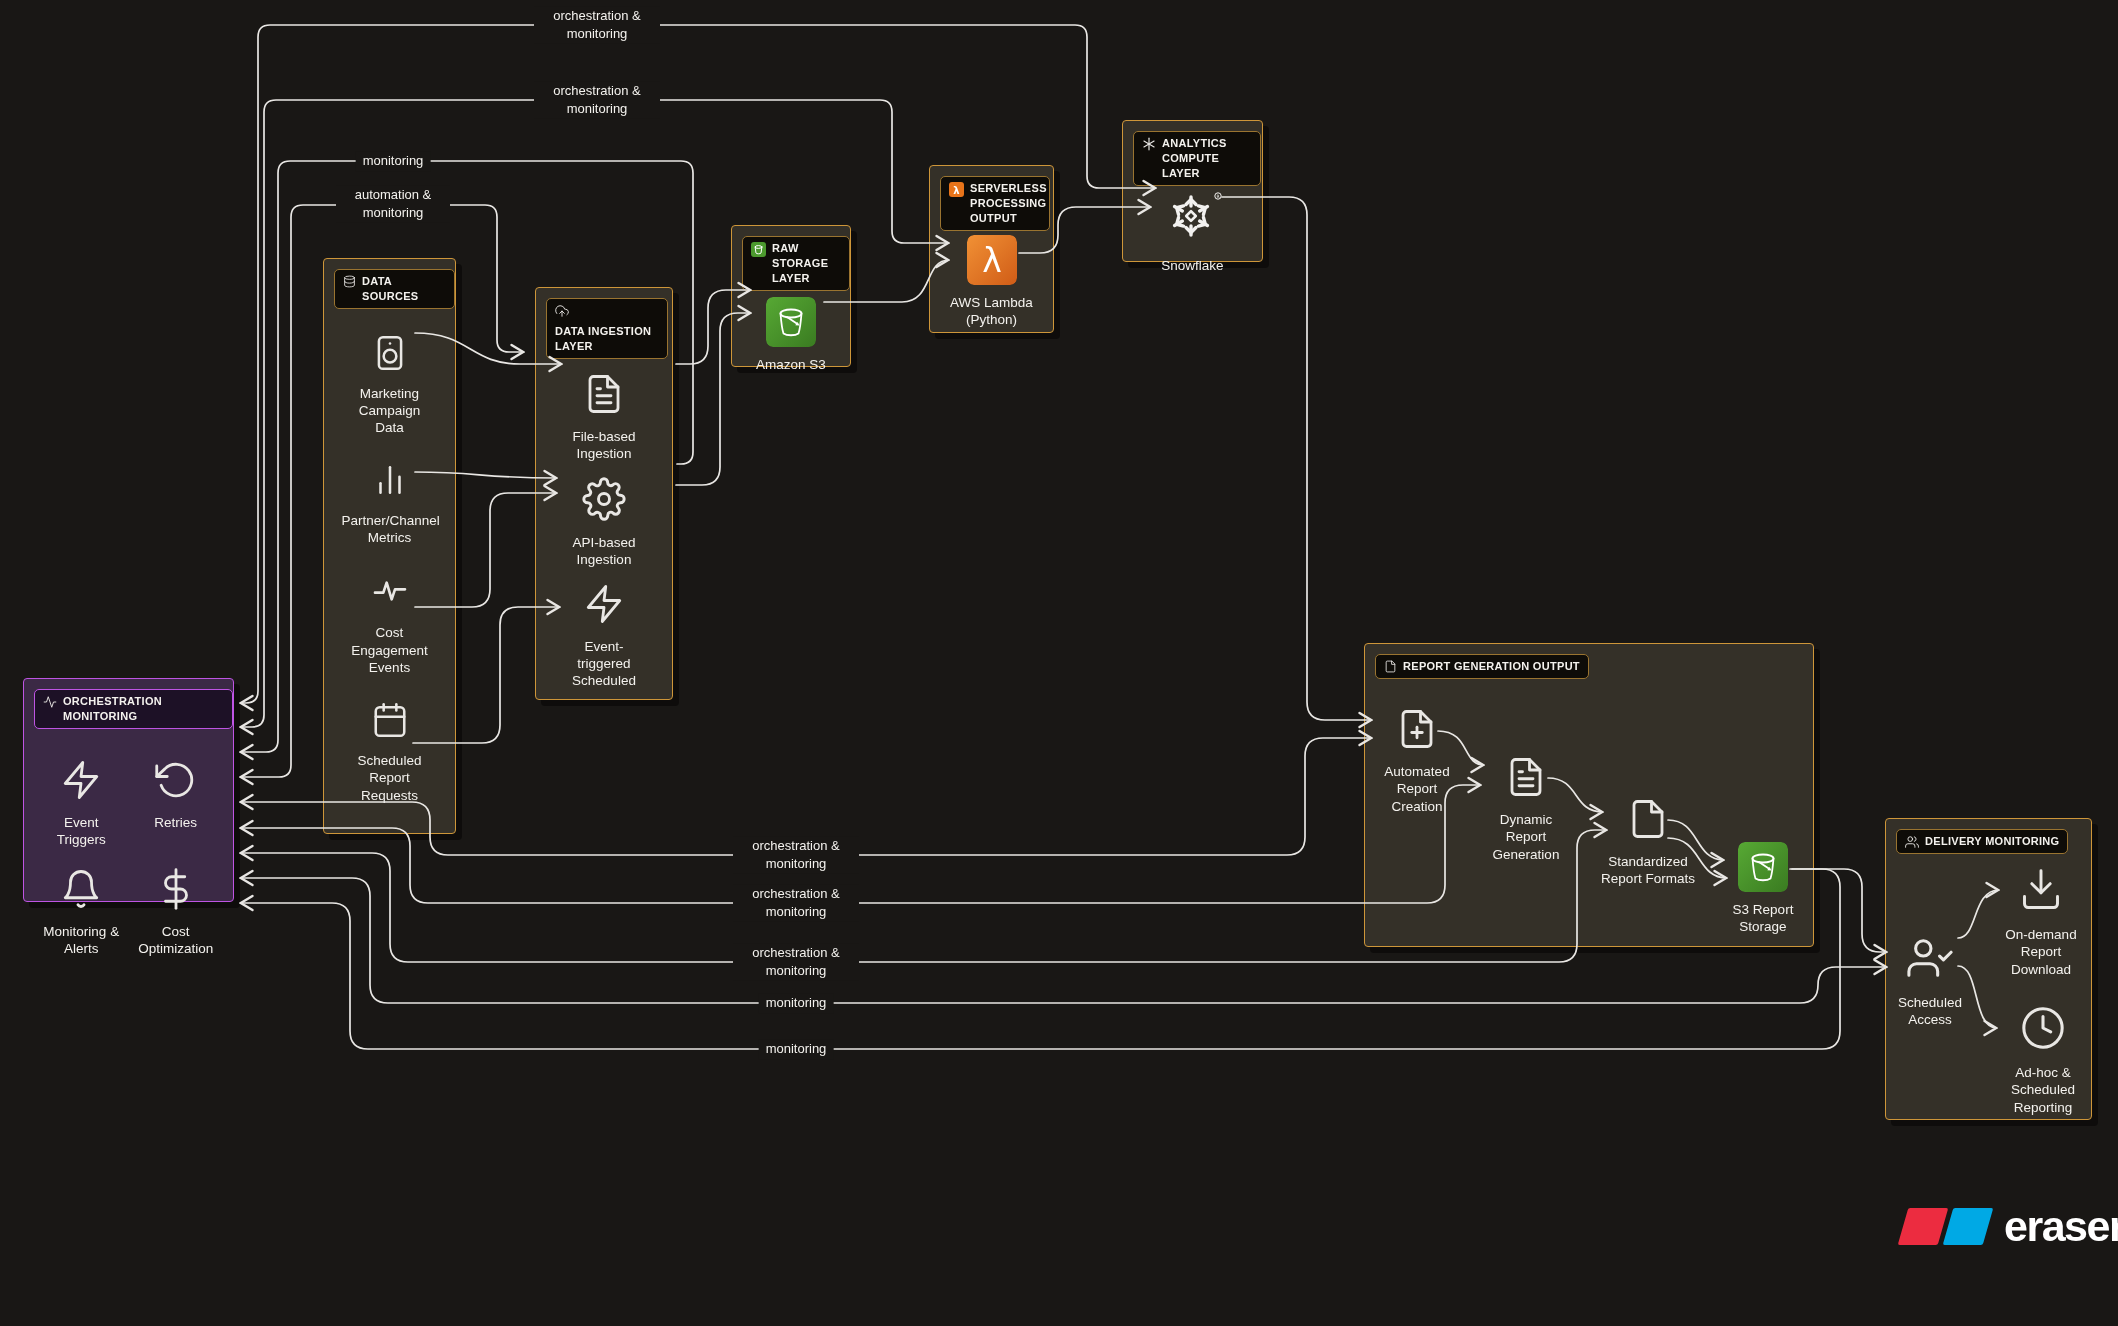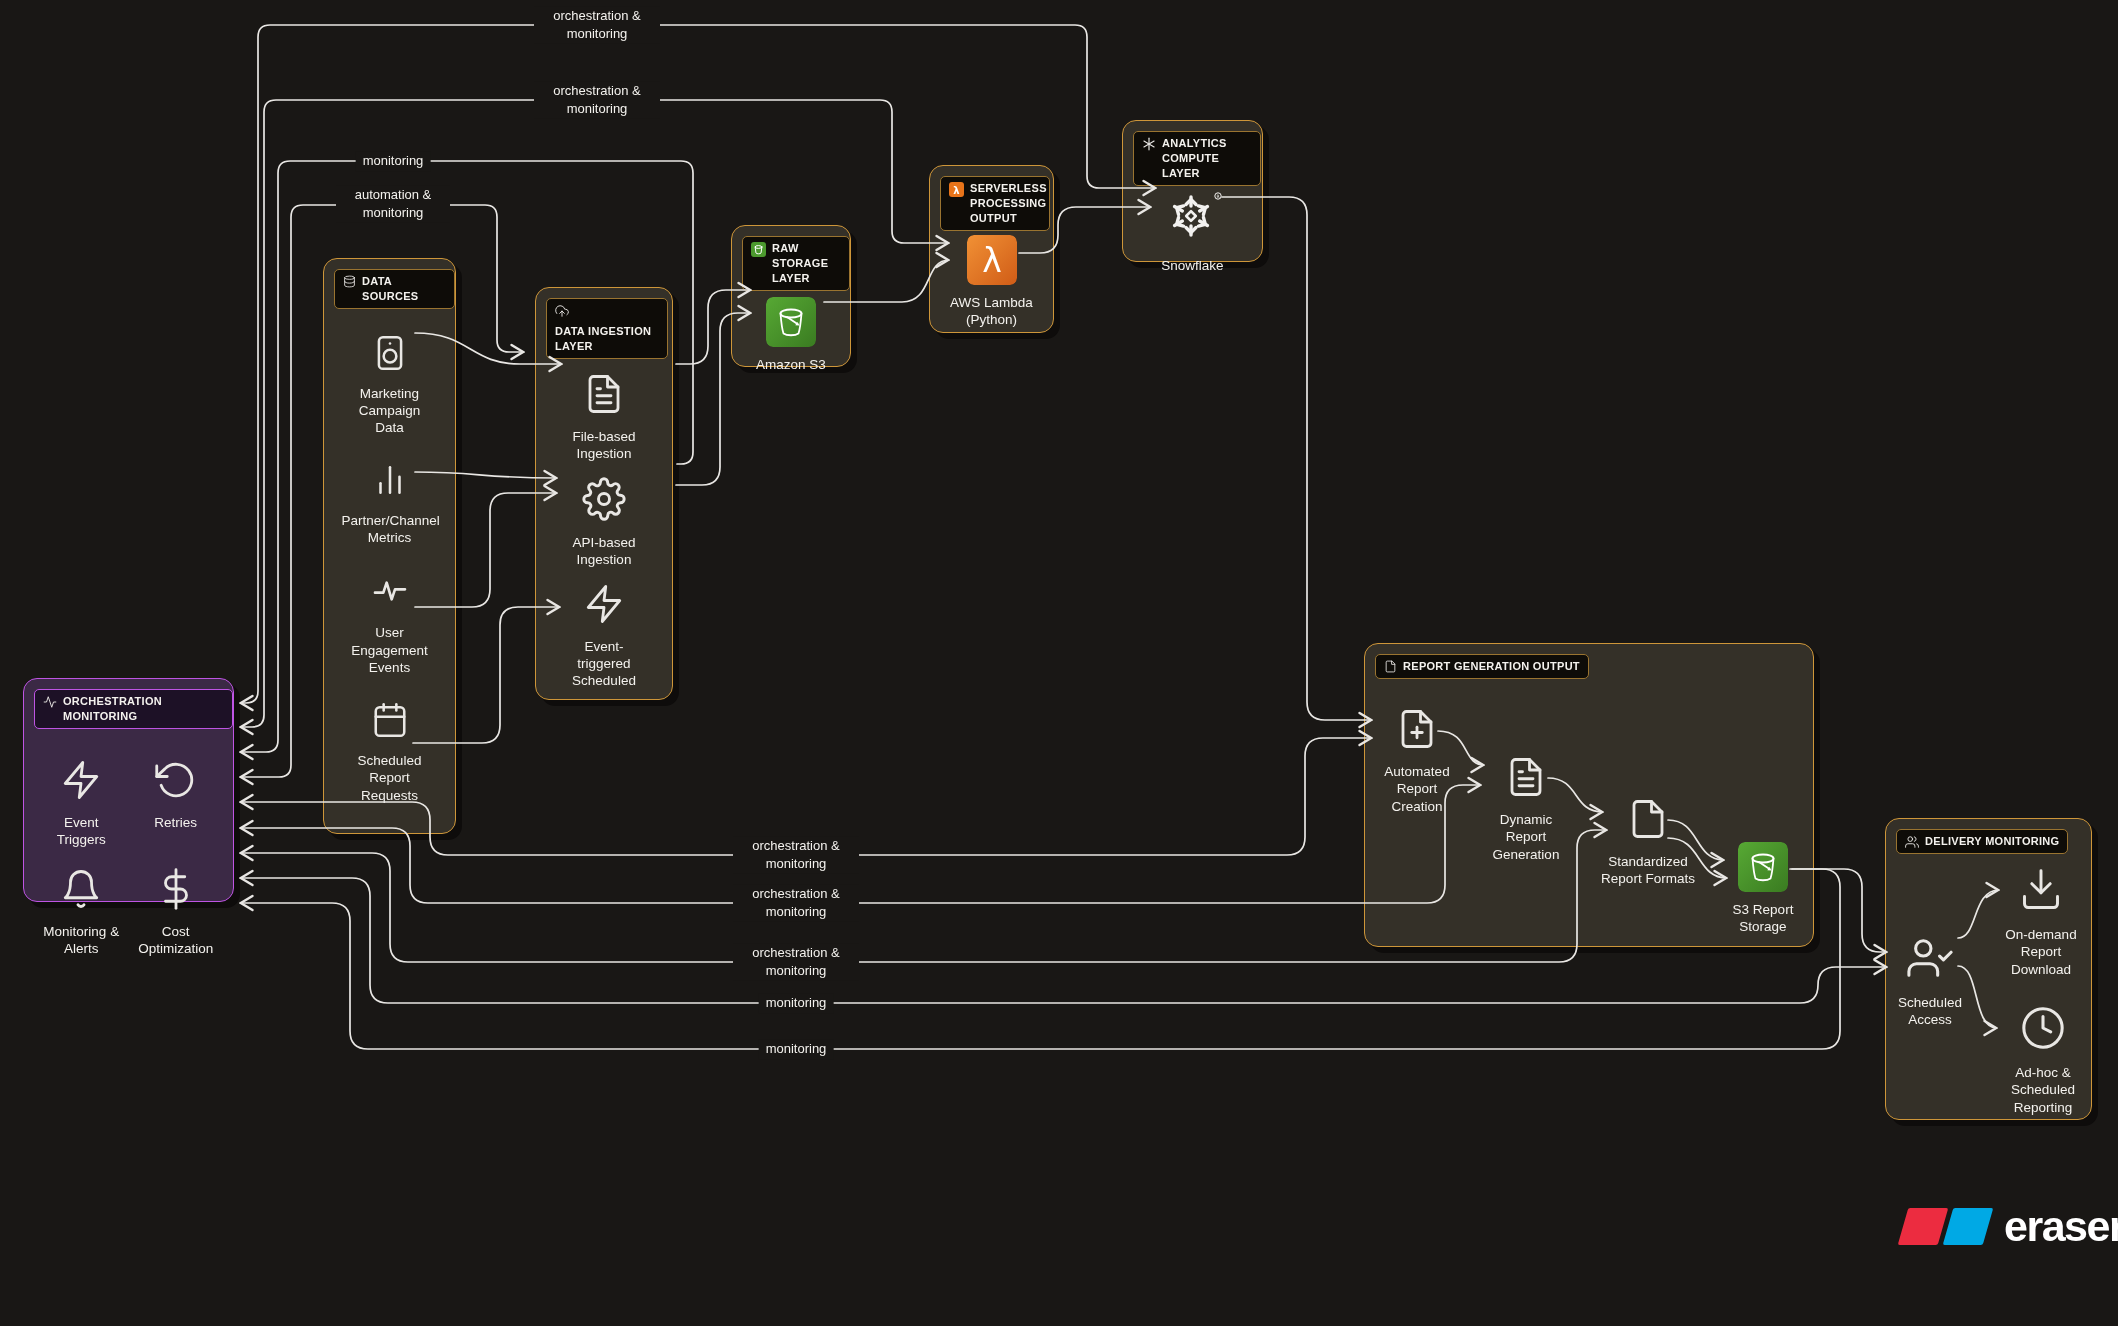--- a/index.html
+++ b/index.html
@@ -1,19 +1,19 @@
 <!DOCTYPE html>
 <html><head>
 <meta charset="utf-8">
 <style>
   html,body{margin:0;padding:0;background:#191715;}
   #canvas{position:relative;width:2118px;height:1326px;background:#191715;overflow:hidden;
           font-family:"Liberation Sans",sans-serif;color:#F4F2EE;}
   svg.wires{position:absolute;left:0;top:0;z-index:6;pointer-events:none;}
-  .gbox{position:absolute;border-radius:14px;border:1.6px solid #CE9639;background:#343028;
+  .gbox{position:absolute;border-radius:4px;border:1.6px solid #CE9639;background:#343028;
         box-shadow:6px 6px 0 rgba(5,4,3,.55);z-index:2;box-sizing:border-box;}
   .gbox.purple{border-color:#BE54E3;background:#3B2945;}
   .pill{display:inline-flex;align-items:flex-start;gap:6px;background:#0E0C08;border:1px solid #9A7430;
         border-radius:5px;padding:4px 8px;margin:10px 0 0 10px;font-size:11px;font-weight:700;
         letter-spacing:.3px;line-height:1.35;}
   .purple .pill{background:#1D1126;border-color:#BE54E3;}
   .pill .pi{flex:0 0 auto;display:inline-flex;margin-top:1px;}
   .items-col{display:flex;flex-direction:column;align-items:center;justify-content:space-evenly;}
   .node{display:flex;flex-direction:column;align-items:center;gap:9px;text-align:center;}
   .node .nlabel{font-size:13.5px;line-height:1.28;}
@@ -164,21 +164,21 @@
             </svg>
         </span>
         <span class="nlabel" style="width:96px;">Partner/Channel Metrics</span>
       </div>
       <div class="node">
         <span>
           <svg class="ic" width="40" height="40" viewBox="0 0 24 24">
               <polyline points="3 13 8 13 10 7 13 17 15 11 21 11"></polyline>
             </svg>
         </span>
-        <span class="nlabel" style="width:90px;">User Engagement Events</span>
+        <span class="nlabel" style="width:90px;">Cost Engagement Events</span>
       </div>
       <div class="node">
         <span>
           <svg class="ic" width="38" height="38" viewBox="0 0 24 24">
               <rect x="3" y="4" width="18" height="18" rx="2.5"></rect>
               <line x1="16" y1="2" x2="16" y2="6"></line>
               <line x1="8" y1="2" x2="8" y2="6"></line>
               <line x1="3" y1="10" x2="21" y2="10"></line>
             </svg>
         </span>

